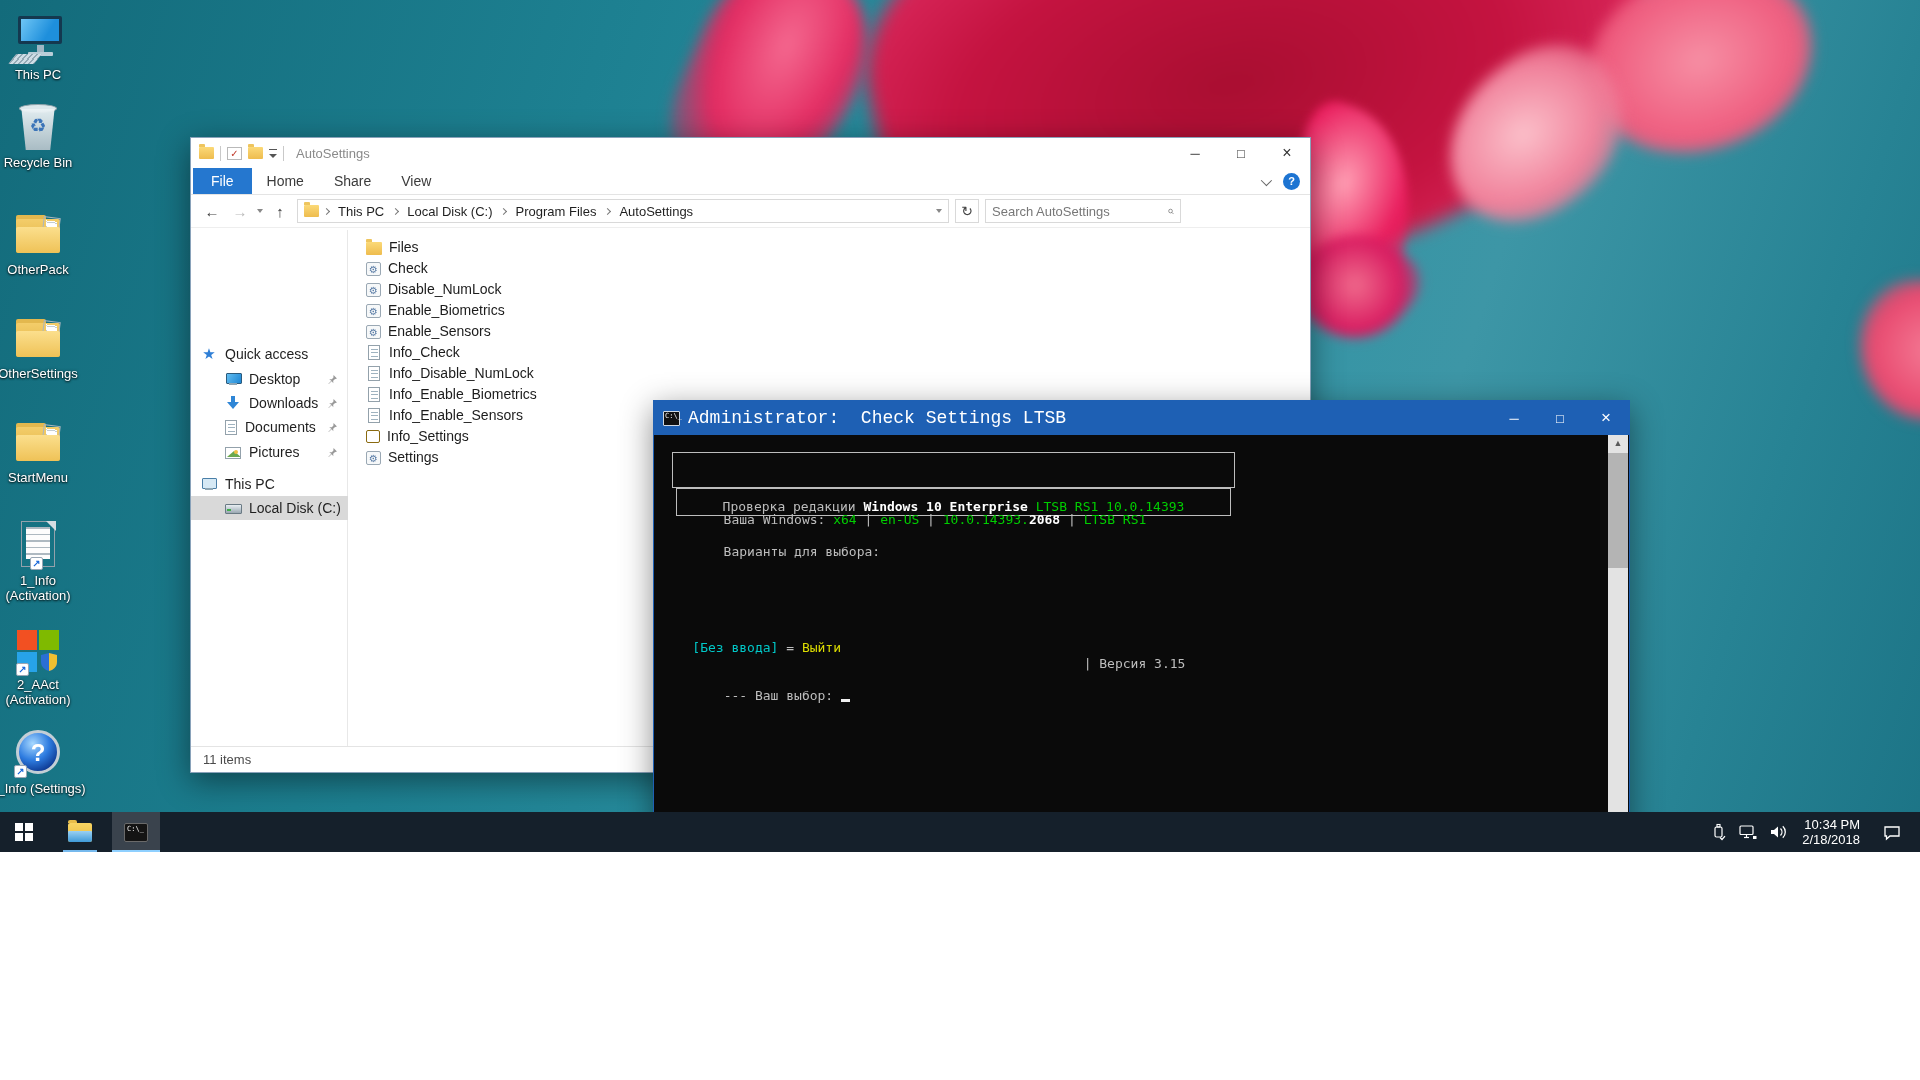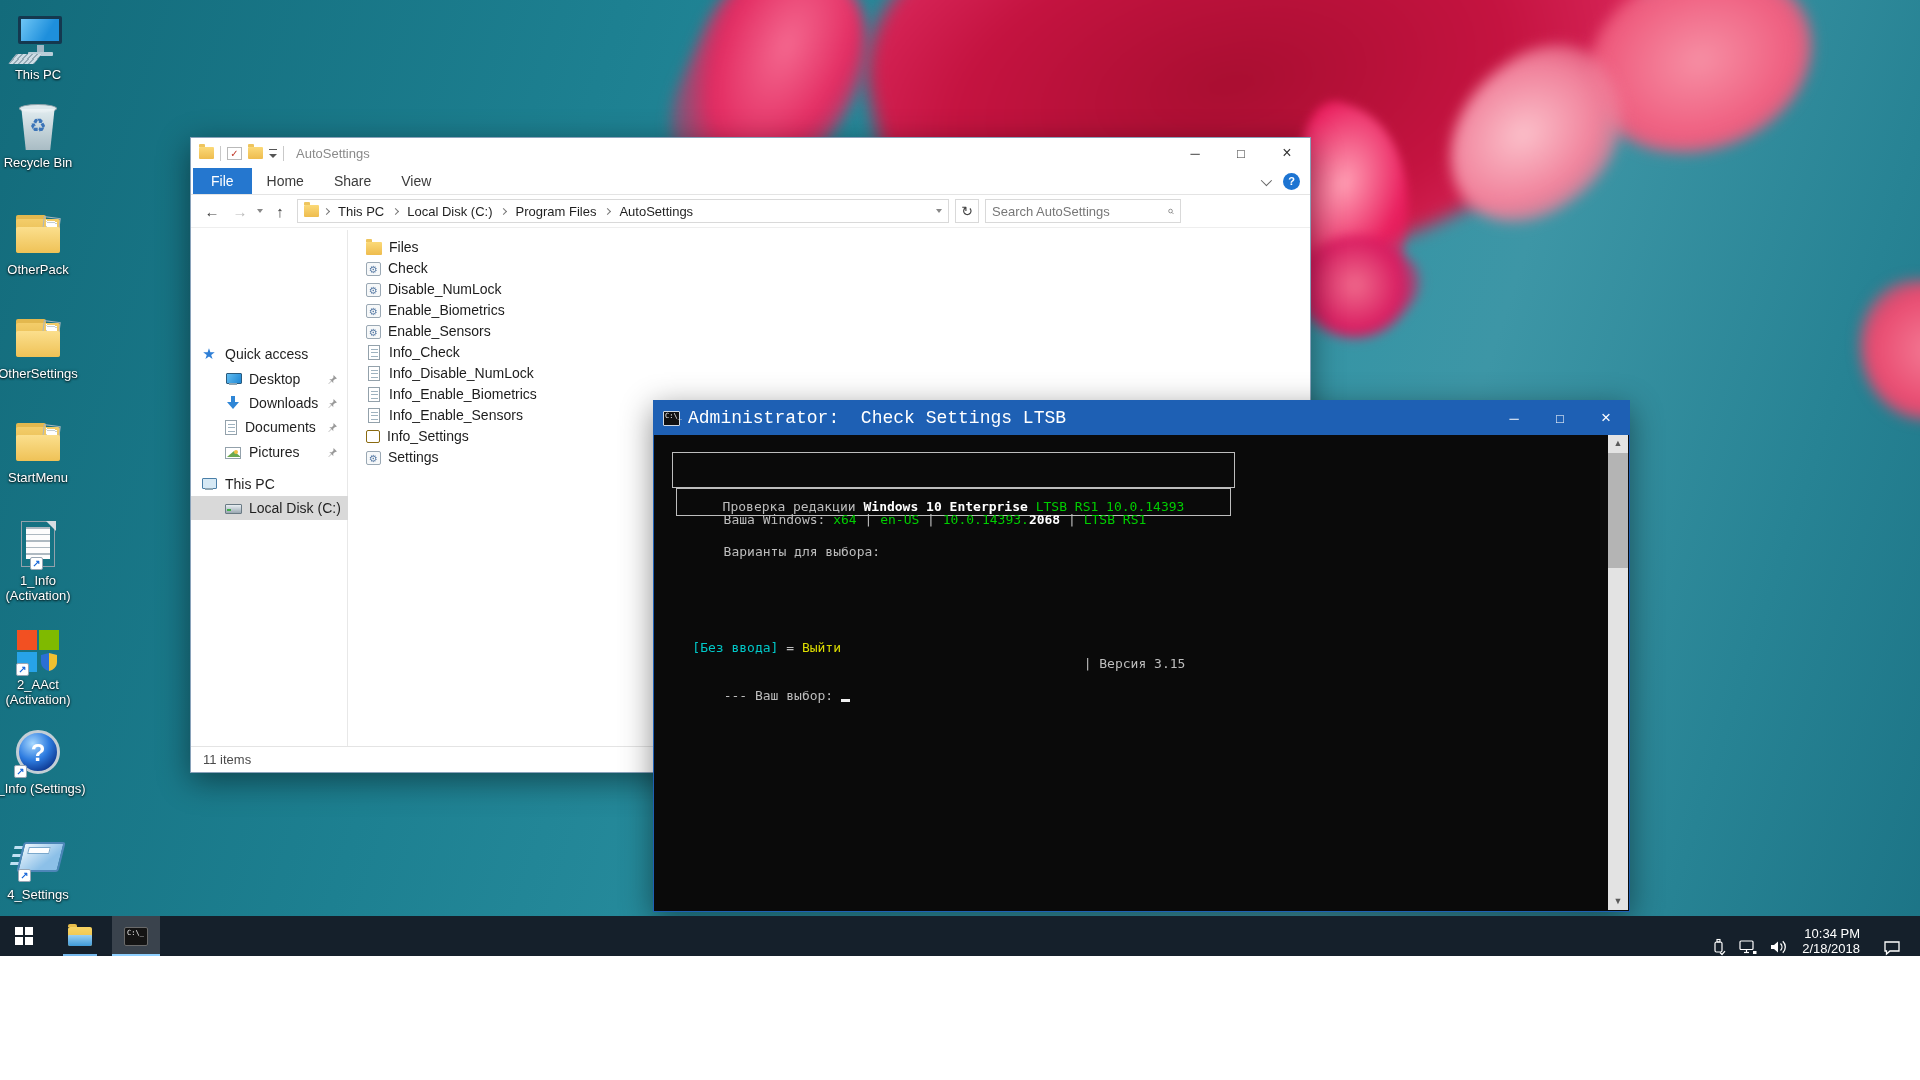--- a/index.html
+++ b/index.html
@@ -1,18 +1,18 @@
 <!DOCTYPE html>
 <html><head>
 <meta charset="utf-8">
 <style>
   * { margin:0; padding:0; box-sizing:border-box; }
   html,body { width:1920px; height:1080px; overflow:hidden; font-family:"Liberation Sans","DejaVu Sans",sans-serif; }
 
-  .stage { position:relative; width:1920px; height:956px; overflow:hidden;
+  .stage { position:relative; width:1920px; height:852px; overflow:hidden;
            background:linear-gradient(108deg,#136b7b 0%,#1d8androw 0,#1d8091 28%,#2d93a4 55%,#3d96a6 72%,#278394 88%,#1c7486 100%); }
   .stage { background:linear-gradient(108deg,#136b7b 0%,#1d8091 28%,#2d93a4 55%,#3d96a6 72%,#278394 88%,#1c7486 100%); }
 
   
   .petal { position:absolute; filter:blur(7px); }
   .p1 { left:870px; top:-160px; width:790px; height:430px; transform:rotate(-12deg); border-radius:45% 55% 60% 40%;
         background:radial-gradient(ellipse at 45% 55%, #a90e31 0%, #c41340 45%, #dd2a5f 75%, rgba(221,42,95,0) 100%); filter:blur(9px);}
   .p2 { left:690px; top:-40px; width:165px; height:235px; transform:rotate(24deg); border-radius:50% 50% 65% 35%;
         background:radial-gradient(ellipse at 50% 35%, #f4688f 0%, #e22960 55%, rgba(226,41,96,0) 100%); }
   .p3 { left:1585px; top:-30px; width:230px; height:180px; transform:rotate(-20deg); border-radius:50%;
@@ -173,21 +173,21 @@
   .tb-active { background:rgba(255,255,255,.16); }
   .tb-active .tb-underline { left:0; right:0; background:#8fd0ff; }
   .start-logo { display:grid; grid-template-columns:8px 8px; grid-template-rows:8px 8px; gap:1.5px; }
   .start-logo div { background:#fff; }
   .tb-folder { position:relative; width:24px; height:19px; }
   .tb-folder .bk { position:absolute; inset:0 0 0 0; background:linear-gradient(180deg,#f8d564,#e8b93e); border-radius:2px; }
   .tb-folder .bk::before { content:""; position:absolute; left:0; top:-3px; width:9px; height:3px; background:#e8bd4a; border-radius:2px 2px 0 0; }
   .tb-folder .fr { position:absolute; left:0; right:0; bottom:0; height:11px; background:linear-gradient(180deg,#9ad0f2,#3f9ad8); border-radius:1px 1px 2px 2px; }
   .tb-cmd { width:24px; height:19px; background:#141414; border:1px solid #6a6a6a; border-radius:2px; color:#eee; font-size:7px; line-height:8px;
             font-family:"DejaVu Sans Mono",monospace; padding:1px 2px; white-space:pre; }
-  .tray { margin-left:auto; display:flex; align-items:flex-end; gap:10px; padding-right:10px; color:#fff; }
+  .tray { margin-left:auto; display:flex; align-items:center; gap:10px; padding-right:10px; color:#fff; }
   .tray svg { display:block; }
   .clock { text-align:right; font-size:13px; line-height:15px; padding:0 4px; }
 
   .flexcenter { display:flex; align-items:center; justify-content:center; }
 </style>
 </head>
 <body>
 
 <div class="stage">
 

